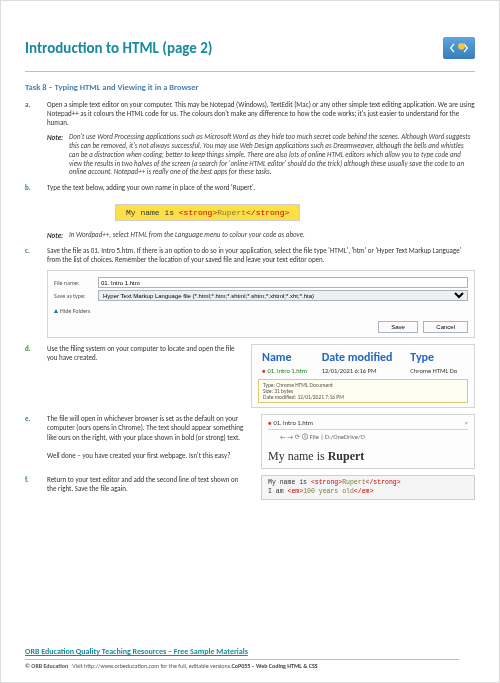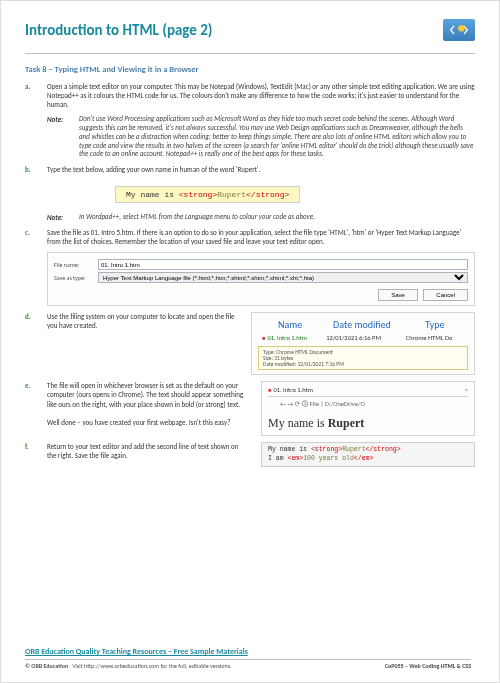--- a/index.html
+++ b/index.html
@@ -1,56 +1,56 @@
 <!DOCTYPE html>
 <html><head>
 <meta charset="utf-8">
 <style>
   body{margin:0;font-family:Calibri,Arial,sans-serif;font-size:7px;background:#fff;color:#333}
-  .page{width:500px;height:683px;box-sizing:border-box;padding:18px 24px;position:relative;border:1px solid #ddd;background:#fff}
+  .page{width:500px;height:683px;box-sizing:border-box;padding:36px 24px;position:relative;border:1px solid #ddd;background:#fff}
   .title{color:#1a8a9e;font-size:15px;font-weight:600}
   .title-row{display:flex;justify-content:space-between;align-items:center;margin-bottom:12px}
   .logo{width:32px;height:22px;background:linear-gradient(#5aa5e0,#3a7db8);border-radius:2px;display:flex;align-items:center;justify-content:center}
   .logo svg{width:20px;height:14px}
   .divider{height:1px;background:#bfbfbf;margin:2px 0 10px}
   .task{color:#4a7fae;font-size:8.5px;font-weight:600;margin:10px 0 8px}
   .item{display:flex;gap:10px;margin:6px 0}
   .letter{color:#3e8a3e;font-weight:700;width:12px;flex-shrink:0}
   .text{flex:1;line-height:1.3;color:#333}
-  .note-row{display:flex;gap:10px;margin:4px 0 4px 22px}
+  .note-row{display:flex;margin:4px 0 4px 22px}
   .note-label{font-weight:700;font-style:italic;width:22px;flex-shrink:0}
   .note-text{flex:1;font-style:italic;color:#444;line-height:1.25}
-  .code-block{background:#fef9c3;border:1px solid #cfcfcf;font-family:'Courier New',monospace;font-size:8px;padding:3px 10px;margin:6px 0 6px 90px;display:inline-block}
+  .code-block{background:#fde047;border:1px solid #cfcfcf;font-family:'Courier New',monospace;font-size:8px;padding:3px 10px;margin:6px 0 6px 90px;display:inline-block}
   .code-block .r{color:#c00}.code-block .g{color:#7a7a3a}
   .fig{border:1px solid #d4d4d4;background:#fdfdfd;padding:4px 6px;font-size:6px}
   .fig-a{margin:2px 0 2px 22px}
   .fig-a .row{display:flex;align-items:center;gap:4px;margin:2px 0}
   .fig-a .lab{width:40px;color:#555}
   .fig-a input[type=text]{font-size:6px;height:9px;border:1px solid #aab4c0;padding:0 2px;flex:1}
   .fig-a select{font-size:6px;height:11px;border:1px solid #aab4c0;flex:1}
   .fig-a .btns{text-align:right;margin-top:6px}
   .fig-a button{font-size:6px;padding:2px 12px;border:1px solid #aab4c0;background:#fafafa;margin-left:4px}
   .fig-a .hide{color:#555;font-size:6px;margin-top:4px}
   .fig-d{margin:0;width:210px}
-  .fig-d th{color:#2468c0;font-weight:400;text-align:center;padding:1px 4px;font-size:10px}
+  .fig-d th{color:#2468c0;font-weight:700;text-align:left;padding:1px 4px;font-size:12px}
   .fig-d td{padding:2px 4px;font-size:6.5px}
   .fig-d .fn{color:#157e15}
   .fig-d .tip{background:#fffef0;border:1px solid #dccb70;font-size:5.5px;padding:2px 4px;margin-top:2px;color:#555}
   .fig-e{width:200px;font-size:6.5px}
   .fig-e .tab{border-bottom:1px solid #d4d4d4;padding-bottom:2px;margin-bottom:2px}
   .fig-e .addr{color:#666;margin:2px 12px 4px}
   .fig-e .content{font-family:serif;font-size:12px;margin-top:6px}
   .fig-f{width:200px;font-family:'Courier New',monospace;font-size:6.5px;background:#f5f5f5;padding:3px 6px;border:1px solid #cfcfcf;line-height:1.3}
   .fig-f .r{color:#c00}.fig-f .g{color:#7a7a3a}
   .two-col{display:flex;gap:12px;align-items:flex-start;margin:6px 0}
   .two-col .left{flex:1;display:flex;gap:10px}
-  .footer{position:absolute;left:24px;right:28px;bottom:12px}
+  .footer{position:absolute;left:24px;right:40px;bottom:12px}
   .footer-head{color:#1a8a9e;font-weight:600;font-size:8px}
   .footer-head .u{text-decoration:underline}
-  .footer-bar{display:flex;justify-content:space-between;font-size:6px;color:#555;margin-top:3px;border-top:1px solid #bfbfbf;padding-top:2px}
+  .footer-bar{display:flex;justify-content:flex-start;font-size:6px;color:#555;margin-top:3px;border-top:1px solid #bfbfbf;padding-top:2px}
   .footer-bar .r{font-weight:600;color:#444}
   .arrow{font-size:8px;color:#2468c0;margin-right:2px}
 </style>
 </head>
 <body>
 
 <div class="page">
   <div class="title-row">
     <div class="title">Introduction to HTML (page 2)</div>
     <div class="logo">
@@ -70,21 +70,21 @@
     <div class="text">Open a simple text editor on your computer.  This may be Notepad (Windows), TextEdit (Mac) or any other simple text editing application.  We are using Notepad++ as it colours the HTML code for us.  The colours don't make any difference to how the code works; it's just easier to understand for the human.</div>
   </div>
 
   <div class="note-row">
     <div class="note-label">Note:</div>
     <div class="note-text">Don't use Word Processing applications such as Microsoft Word as they hide too much secret code behind the scenes.  Although Word suggests this can be removed, it's not always successful.  You may use Web Design applications such as Dreamweaver, although the bells and whistles can be a distraction when coding; better to keep things simple.  There are also lots of online HTML editors which allow you to type code and view the results in two halves of the screen (a search for 'online HTML editor' should do the trick) although these usually save the code to an online account.  Notepad++ is really one of the best apps for these tasks.</div>
   </div>
 
   <div class="item">
     <div class="letter">b.</div>
-    <div class="text">Type the text below, adding your own name in human of the word 'Rupert'.</div>
+    <div class="text">Type the text below, adding your own name in place of the word 'Rupert'.</div>
   </div>
 
   <div class="code-block">
     <span>My name is </span><span class="r">&lt;strong&gt;</span><span class="g">Rupert</span><span class="r">&lt;/strong&gt;</span>
   </div>
 
   <div class="note-row">
     <div class="note-label">Note:</div>
     <div class="note-text">In Wordpad++, select HTML from the Language menu to colour your code as above.</div>
   </div>
@@ -96,20 +96,21 @@
 
   <div class="fig fig-a">
     <div class="row">
         <span class="lab">File name:</span>
         <input type="text" value="01. Intro 1.htm" style="">
       </div>
     <div class="row">
         <span class="lab">Save as type:</span>
         <select><option>Hyper Text Markup Language file (*.html;*.htm;*.shtml;*.shtm;*.xhtml;*.xht;*.hta)</option></select>
       </div>
+    <div class="hide"><span class="arrow">▴</span><span>Hide Folders</span></div>
     <div class="btns">
       <button>Save</button>
       <button>Cancel</button>
     </div>
   </div>
 
   <div class="two-col">
     <div class="left">
       <div class="letter">d.</div>
       <div class="text">Use the filing system on your computer to locate and open the file you have created.</div>

